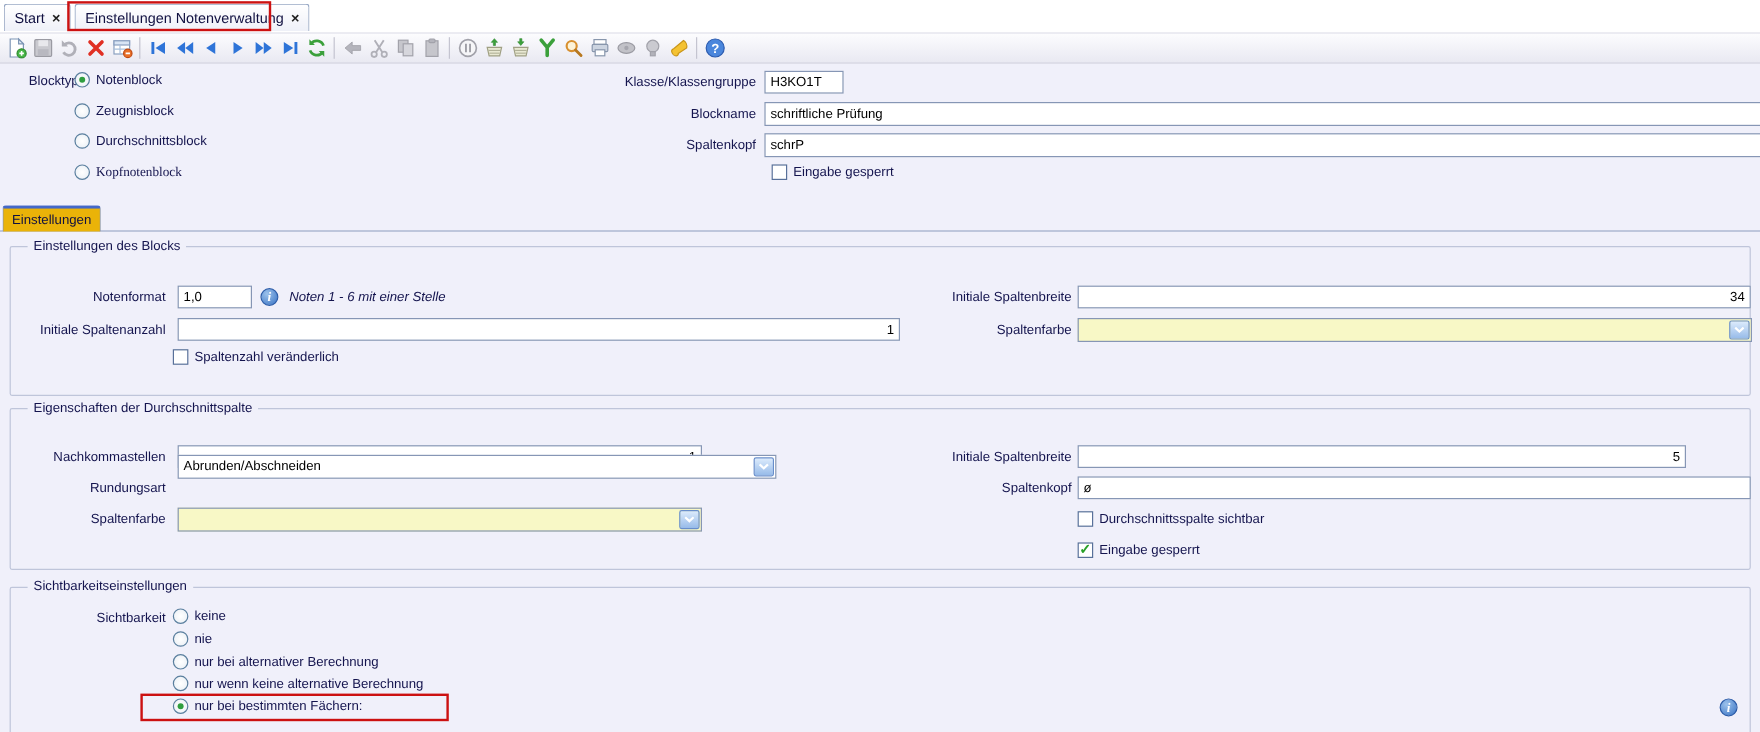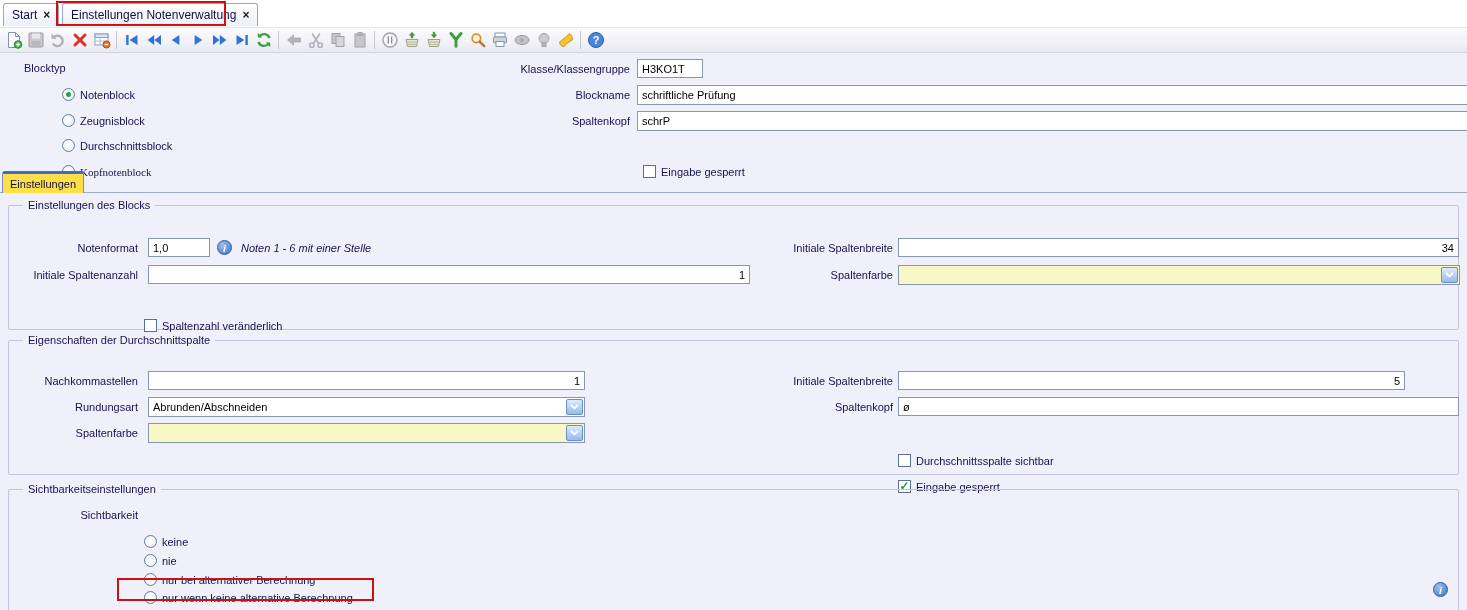--- a/index.html
+++ b/index.html
@@ -24,34 +24,34 @@
   .lbl.r{text-align:right;}
   .tin{position:absolute;box-sizing:border-box;border:1px solid#8696b5;background:#fff;
        font-family:"Liberation Sans",sans-serif;font-size:11px;color:#000;padding:0 4px;outline:none;}
   .tin.num{text-align:right;}
   .combo{position:absolute;box-sizing:border-box;border:1px solid #8696b5;background:#fff;}
   .combo .val{position:absolute;left:4px;top:0;bottom:0;display:flex;align-items:center;color:#000;}
   .combo .dd{position:absolute;right:1px;top:1px;bottom:1px;width:17px;border-radius:2px;
              background:linear-gradient(#dcebfc,#97bbe9);border:1px solid #688ecb;
              display:flex;align-items:center;justify-content:center;box-sizing:border-box;}
   .combo.yellow{background:#f8f8c6;}
-  .cbrow,.rbrow{position:absolute;display:flex;align-items:center;gap:5px;white-space:nowrap;margin-top:28px;}
+  .cbrow,.rbrow{position:absolute;display:flex;align-items:center;gap:5px;white-space:nowrap;}
   .cb{width:13px;height:13px;box-sizing:border-box;border:1px solid #58709a;background:#fff;
       display:flex;align-items:center;justify-content:center;font-size:12px;font-weight:bold;color:#28a028;line-height:11px;}
   .rb{width:13px;height:13px;box-sizing:border-box;border:1px solid #5a7f9e;border-radius:50%;
       background:radial-gradient(#ffffff,#e8eef4);position:relative;}
   .rb.on::after{content:"";position:absolute;left:3px;top:3px;width:5px;height:5px;border-radius:50%;background:#2f9e3f;}
   .info-ic{position:absolute;width:15px;height:15px;border-radius:50%;box-sizing:border-box;
            background:radial-gradient(circle at 35% 30%,#9cc2ec,#3a74c4);border:1px solid #2c5ca8;
            color:#fff;font-family:"Liberation Serif",serif;font-style:italic;font-weight:bold;
            font-size:11px;display:flex;align-items:center;justify-content:center;}
   .hint{position:absolute;font-style:italic;color:#14144e;white-space:nowrap;}
   
   .page-tab{position:absolute;left:2px;top:171px;height:22px;box-sizing:border-box;z-index:2;
-            padding:1px 7px 0;display:flex;align-items:center;background:#fde047;
+            padding:1px 7px 0;display:flex;align-items:center;background:#eab308;
             border:1px solid #7a8fc0;border-bottom:none;border-top:3px solid #4468c8;
             border-radius:3px 3px 0 0;color:#101040;}
   .page-panel{position:absolute;left:0;top:192px;width:1467px;height:418px;background:#f0f0fa;
               border-top:1px solid #9dabc8;box-sizing:border-box;}
   .group{position:absolute;border:1px solid #bfc5da;border-radius:2px;box-sizing:border-box;}
   .gtitle{position:absolute;top:-7px;left:14px;background:#f0f0fa;padding:0 5px;color:#14144e;white-space:nowrap;}
 </style>
 </head>
 <body>
 
@@ -296,21 +296,21 @@
         </svg>
       </span>
   </div>
 
   <div class="group" style="left:8px;top:340px;width:1451px;height:135px;">
     <span class="gtitle">Eigenschaften der Durchschnittspalte</span>
   </div>
   <div class="lbl r" style="left:0px;top:375px;width:138px;">Nachkommastellen</div>
   <input class="tin num" style="left: 148px; top: 371px; width: 437px; height: 19px;" value="1">
   <div class="lbl r" style="left:0px;top:401px;width:138px;">Rundungsart</div>
-  <div class="combo" style="left:148px;top:397px;width:437px;height:20px;">
+  <div class="combo" style="left:148px;top:379px;width:499px;height:20px;">
     <span class="val">Abrunden/Abschneiden</span>
     <span class="dd">
         <svg width="9" height="6" viewBox="0 0 9 6">
           <path d="M1 1l3.5 3.3L8 1" stroke="#fff" stroke-width="1.8" fill="none"></path>
         </svg>
       </span>
   </div>
   <div class="lbl r" style="left:0px;top:427px;width:138px;">Spaltenfarbe</div>
   <div class="combo yellow" style="left:148px;top:423px;width:437px;height:20px;">
     <span class="val"></span>

